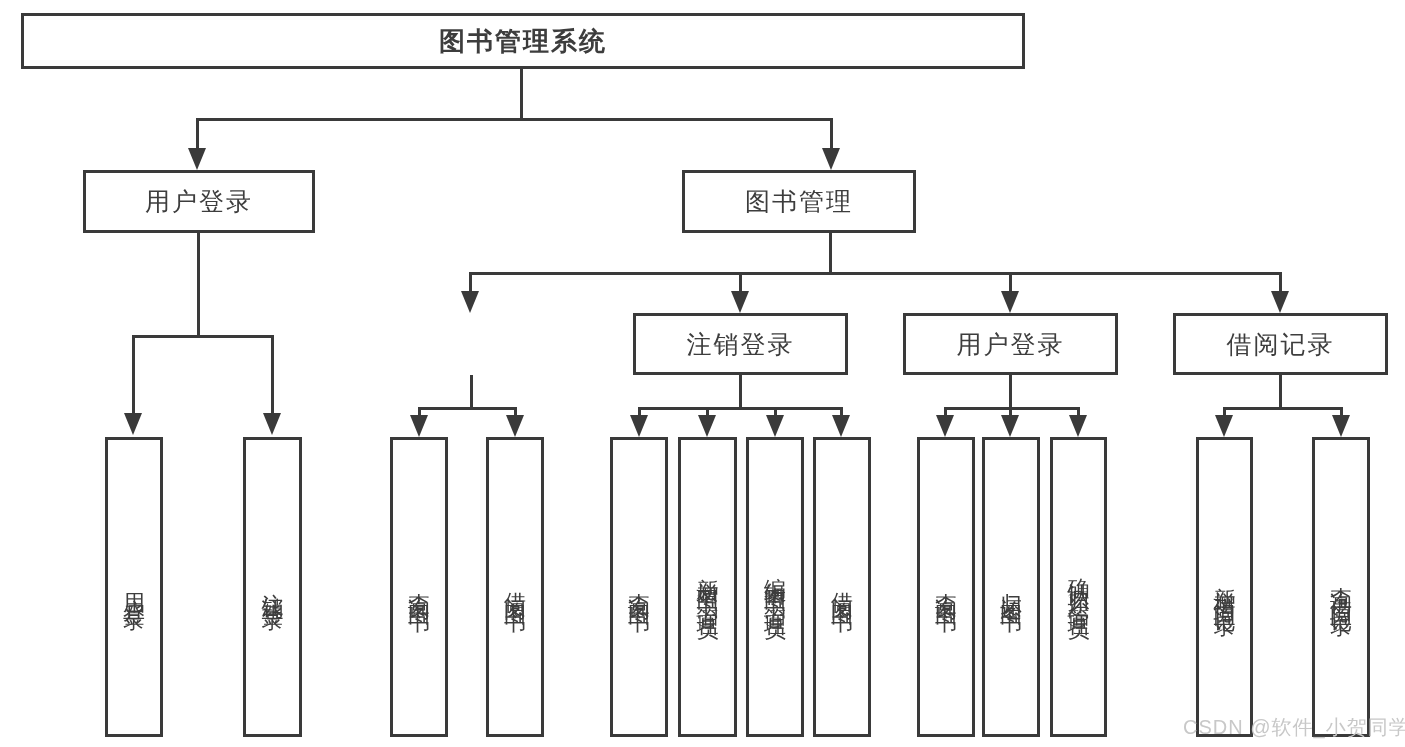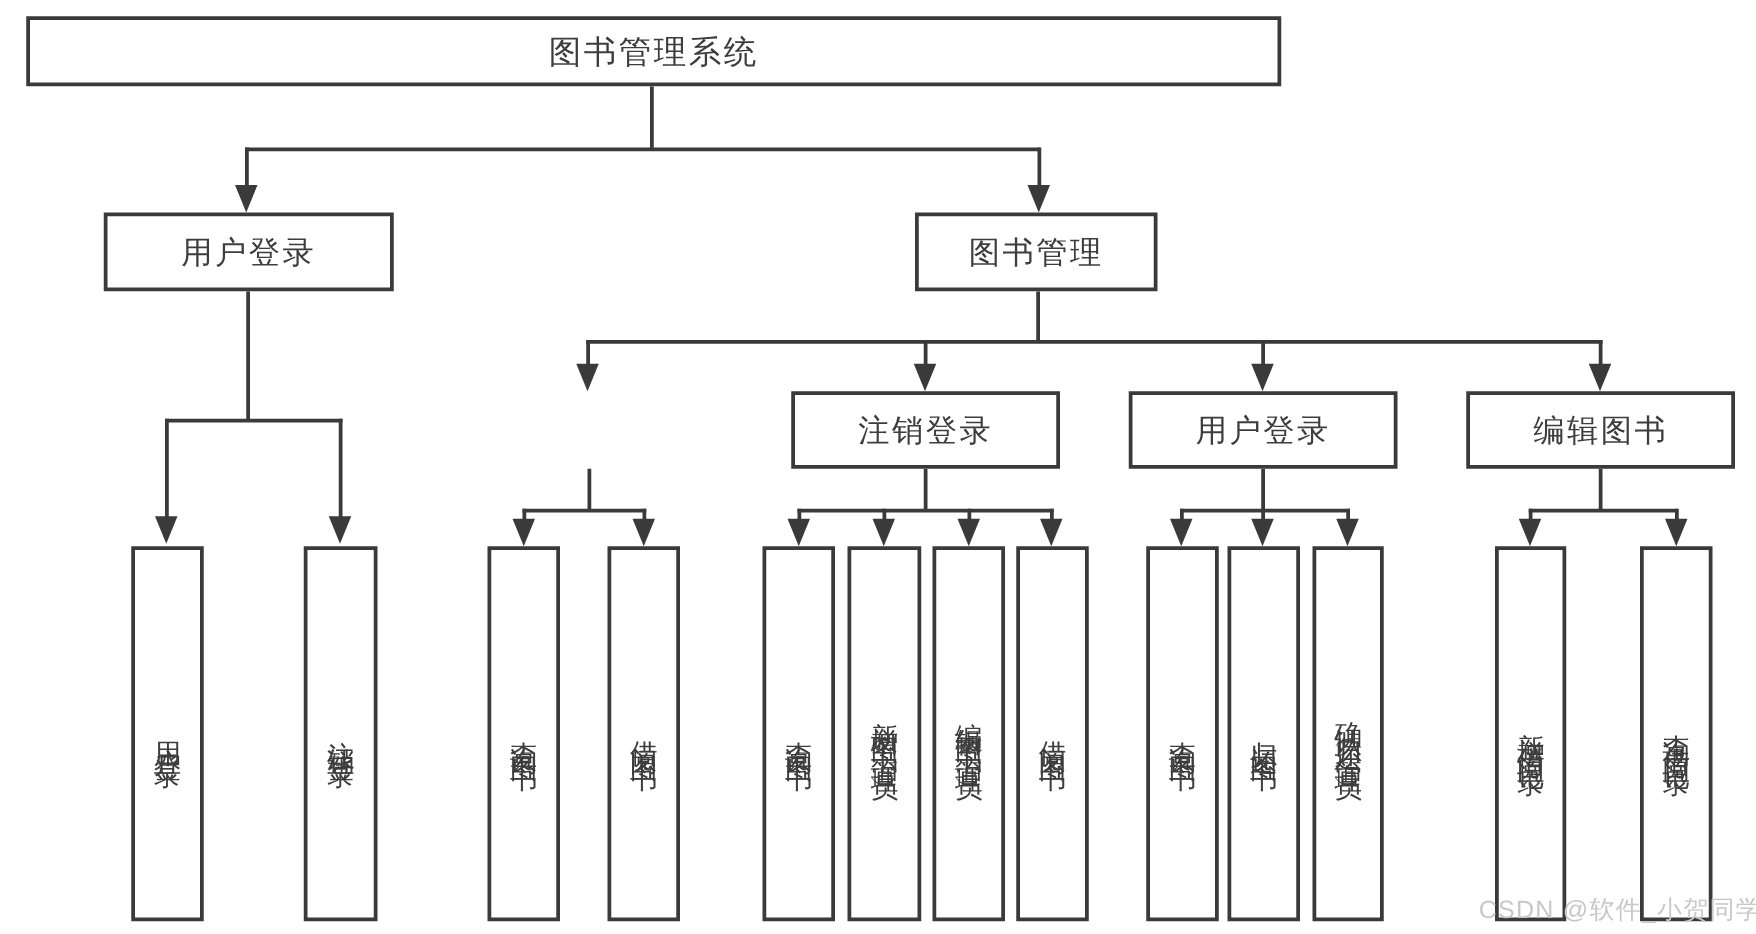--- a/index.html
+++ b/index.html
@@ -9,21 +9,21 @@
     font-family:"Liberation Sans","DejaVu Sans",sans-serif;
     color:#3d3d3d;
   }
   .box {
     position:absolute; box-sizing:border-box;
     border:3px solid #3a3a3a; background:#ffffff;
     display:flex; align-items:center; justify-content:center;
     font-size:25px; letter-spacing:2px; color:#3d3d3d;
     z-index:2;
   }
-  .root { font-size:26px; }
+  .root { font-size:26px;font-weight:bold; }
   .vbox {
     position:absolute; box-sizing:border-box;
     border:3px solid #3a3a3a; background:#ffffff;
     display:flex; align-items:center; justify-content:center;
     z-index:2;
   }
   .vbox span {
     writing-mode:vertical-lr; text-orientation:mixed;
     font-size:22px; letter-spacing:6px; color:#3d3d3d;
     line-height:1; white-space:nowrap;
@@ -53,21 +53,21 @@
   <div class="vline" style="left:520px; top:69px; height:50px;"></div>
   <div class="hline" style="left:196px; top:118px; width:636px;"></div>
   <div class="vline" style="left:196px; top:118px; height:32px;"></div>
   <div class="arrow" style="left:188px; top:148px;"></div>
   <div class="vline" style="left:830px; top:118px; height:32px;"></div>
   <div class="arrow" style="left:822px; top:148px;"></div>
 
   <div class="box" style="left:83px; top:170px; width:232px; height:63px;">
     <span>用户登录</span>
   </div>
-  <div class="box" style="left:732px; top:170px; width:194px; height:63px;">
+  <div class="box" style="left:682px; top:170px; width:234px; height:63px;">
     <span>图书管理</span>
   </div>
 
   <div class="vline" style="left:197px; top:233px; height:104px;"></div>
   <div class="hline" style="left:132px; top:335px; width:142px;"></div>
   <div class="vline" style="left:132px; top:335px; height:80px;"></div>
   <div class="arrow" style="left:124px; top:413px;"></div>
   <div class="vline" style="left:271px; top:335px; height:80px;"></div>
   <div class="arrow" style="left:263px; top:413px;"></div>
 
@@ -82,21 +82,21 @@
   <div class="vline" style="left:1279px; top:272px; height:21px;"></div>
   <div class="arrow" style="left:1271px; top:291px;"></div>
 
   <div class="box" style="left:633px; top:313px; width:215px; height:62px;">
     <span>注销登录</span>
   </div>
   <div class="box" style="left:903px; top:313px; width:215px; height:62px;">
     <span>用户登录</span>
   </div>
   <div class="box" style="left:1173px; top:313px; width:215px; height:62px;">
-    <span>编辑图书</span>
+    <span>借阅记录</span>
   </div>
 
   <div class="vline" style="left:470px; top:375px; height:34px;"></div>
   <div class="hline" style="left:418px; top:407px; width:99px;"></div>
   <div class="vline" style="left:418px; top:407px; height:10px;"></div>
   <div class="arrow" style="left:410px; top:415px;"></div>
   <div class="vline" style="left:514px; top:407px; height:10px;"></div>
   <div class="arrow" style="left:506px; top:415px;"></div>
 
   <div class="vline" style="left:739px; top:375px; height:34px;"></div>

